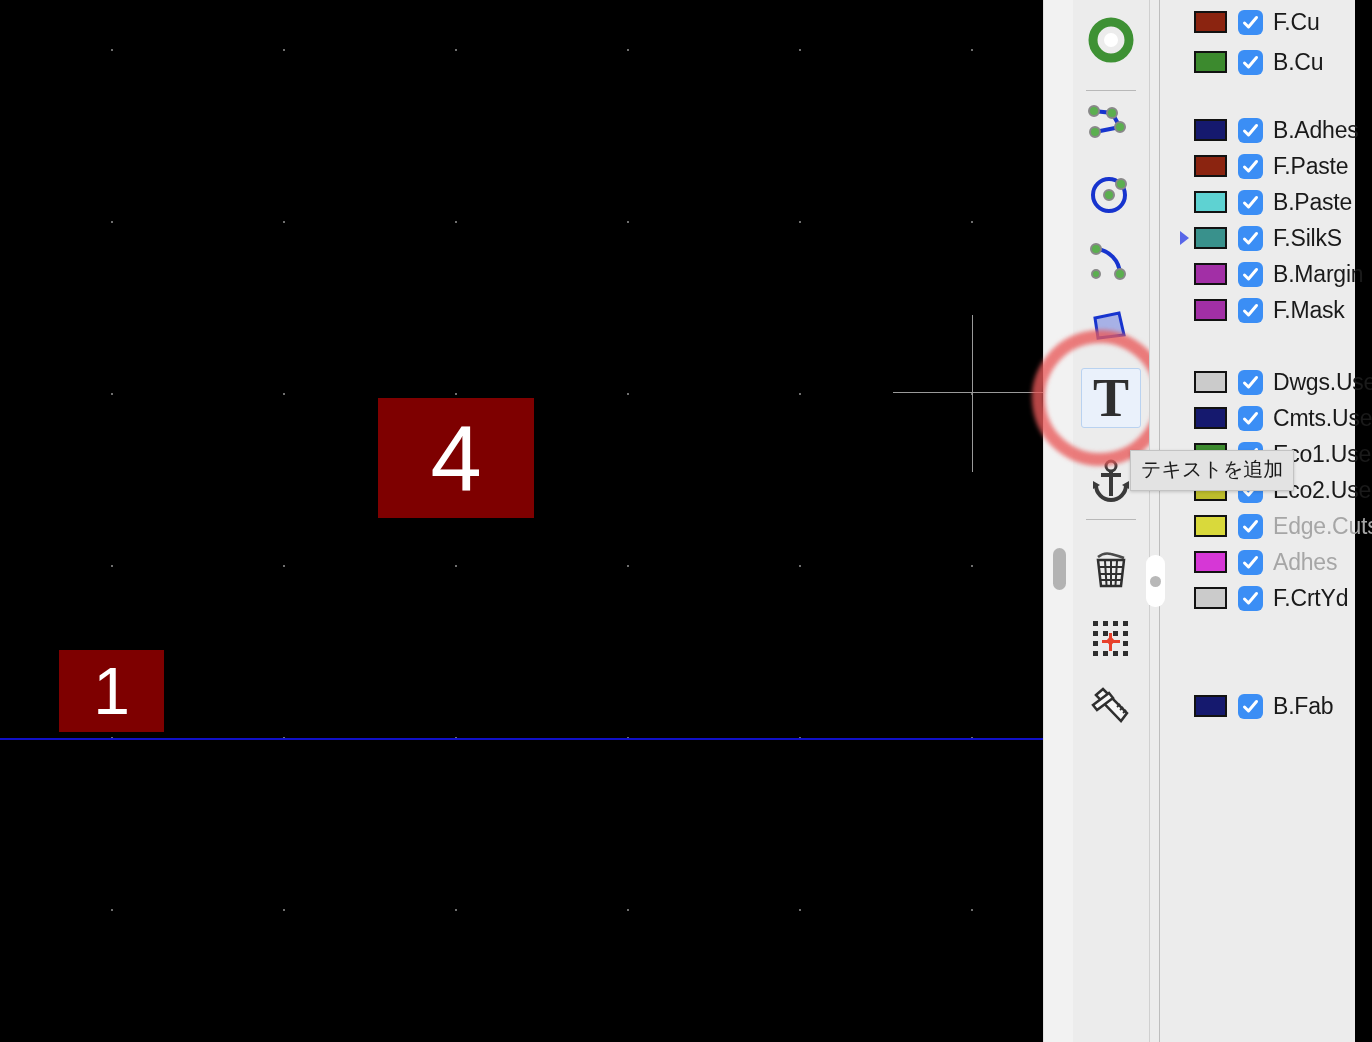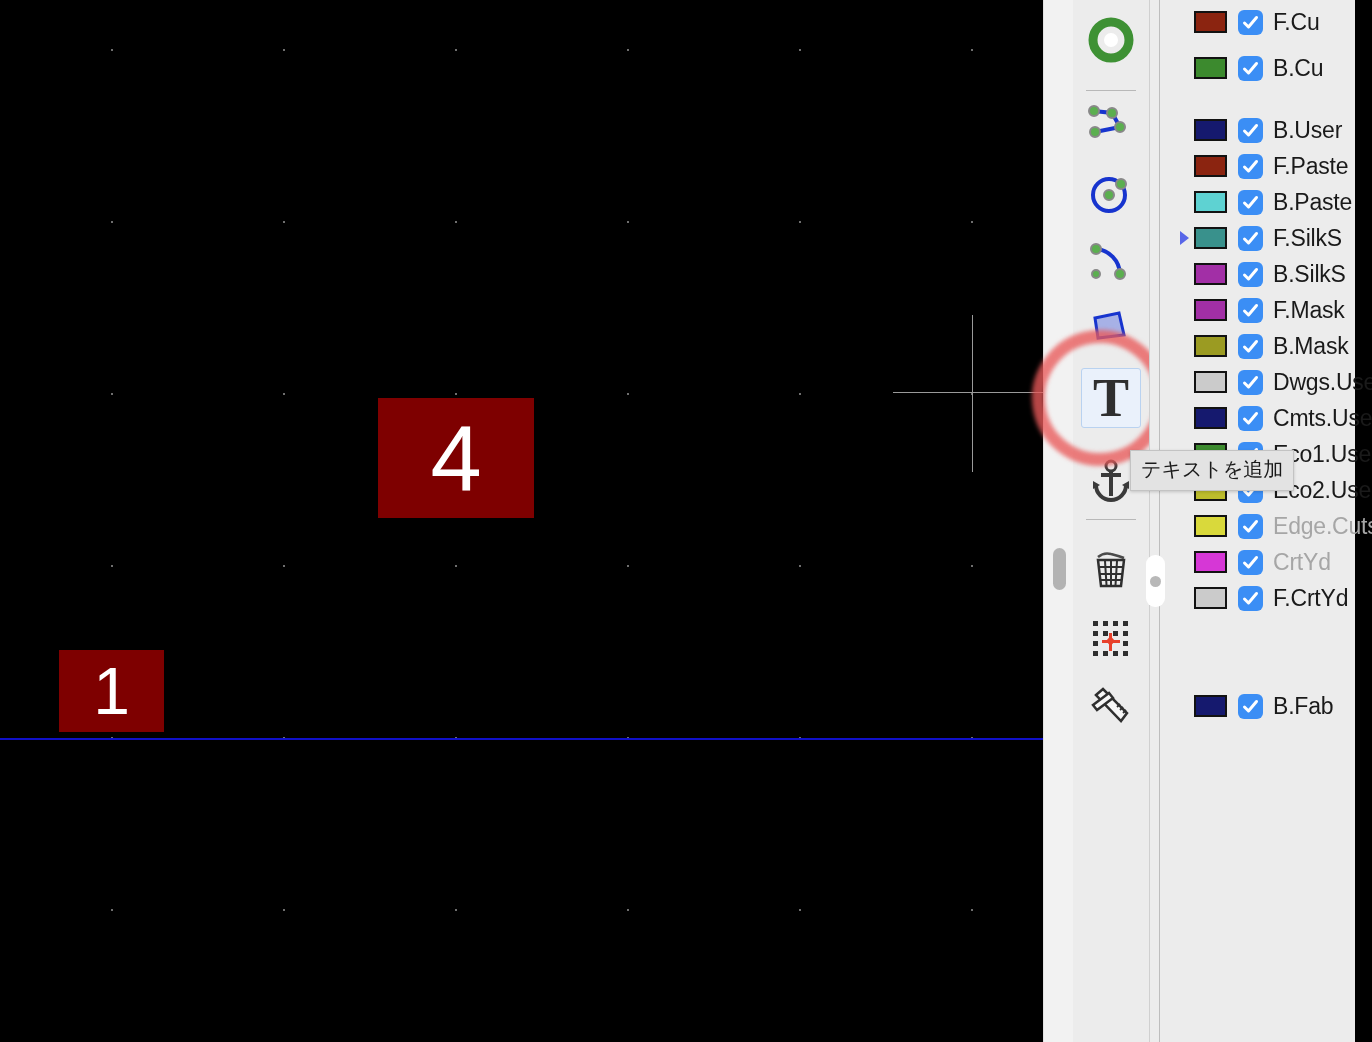--- a/index.html
+++ b/index.html
@@ -434,37 +434,37 @@
     <div id="layer-list">
         <div class="layer-row" style="top: 4px;">
           <div class="layer-swatch" style="background: rgb(139, 36, 16);"></div>
           <div class="layer-check" style="background: rgb(59, 142, 245);">
             <svg width="19" height="19" viewBox="0 0 19 19">
               <polyline points="3.5,10 7.5,14 15.5,4.5" fill="none" stroke="#ffffff" stroke-width="3" stroke-linecap="round" stroke-linejoin="round"></polyline>
             </svg>
           </div>
           <div class="layer-name">F.Cu</div>
         </div>
-        <div class="layer-row" style="top: 50px;">
+        <div class="layer-row" style="top: 44px;">
           <div class="layer-swatch" style="background: rgb(60, 138, 46);"></div>
           <div class="layer-check" style="background: rgb(59, 142, 245);">
             <svg width="19" height="19" viewBox="0 0 19 19">
               <polyline points="3.5,10 7.5,14 15.5,4.5" fill="none" stroke="#ffffff" stroke-width="3" stroke-linecap="round" stroke-linejoin="round"></polyline>
             </svg>
           </div>
           <div class="layer-name">B.Cu</div>
         </div>
         <div class="layer-row" style="top: 112px;">
           <div class="layer-swatch" style="background: rgb(21, 25, 110);"></div>
           <div class="layer-check" style="background: rgb(59, 142, 245);">
             <svg width="19" height="19" viewBox="0 0 19 19">
               <polyline points="3.5,10 7.5,14 15.5,4.5" fill="none" stroke="#ffffff" stroke-width="3" stroke-linecap="round" stroke-linejoin="round"></polyline>
             </svg>
           </div>
-          <div class="layer-name">B.User</div>
+          <div class="layer-name">B.Adhes</div>
         </div>
         <div class="layer-row" style="top: 184px;">
           <div class="layer-swatch" style="background: rgb(94, 210, 210);"></div>
           <div class="layer-check" style="background: rgb(59, 142, 245);">
             <svg width="19" height="19" viewBox="0 0 19 19">
               <polyline points="3.5,10 7.5,14 15.5,4.5" fill="none" stroke="#ffffff" stroke-width="3" stroke-linecap="round" stroke-linejoin="round"></polyline>
             </svg>
           </div>
           <div class="layer-name">B.Paste</div>
         </div>
@@ -487,40 +487,31 @@
           </div>
           <div class="layer-name">F.SilkS</div>
         </div>
         <div class="layer-row" style="top: 256px;">
           <div class="layer-swatch" style="background: rgb(162, 47, 166);"></div>
           <div class="layer-check" style="background: rgb(59, 142, 245);">
             <svg width="19" height="19" viewBox="0 0 19 19">
               <polyline points="3.5,10 7.5,14 15.5,4.5" fill="none" stroke="#ffffff" stroke-width="3" stroke-linecap="round" stroke-linejoin="round"></polyline>
             </svg>
           </div>
-          <div class="layer-name">B.SilkS</div>
+          <div class="layer-name">B.Margin</div>
         </div>
         <div class="layer-row" style="top: 292px;">
           <div class="layer-swatch" style="background: rgb(162, 47, 166);"></div>
           <div class="layer-check" style="background: rgb(59, 142, 245);">
             <svg width="19" height="19" viewBox="0 0 19 19">
               <polyline points="3.5,10 7.5,14 15.5,4.5" fill="none" stroke="#ffffff" stroke-width="3" stroke-linecap="round" stroke-linejoin="round"></polyline>
             </svg>
           </div>
           <div class="layer-name">F.Mask</div>
         </div>
-        <div class="layer-row" style="top: 328px;">
-          <div class="layer-swatch" style="background: rgb(155, 155, 34);"></div>
-          <div class="layer-check" style="background: rgb(59, 142, 245);">
-            <svg width="19" height="19" viewBox="0 0 19 19">
-              <polyline points="3.5,10 7.5,14 15.5,4.5" fill="none" stroke="#ffffff" stroke-width="3" stroke-linecap="round" stroke-linejoin="round"></polyline>
-            </svg>
-          </div>
-          <div class="layer-name">B.Mask</div>
-        </div>
         <div class="layer-row" style="top: 364px;">
           <div class="layer-swatch" style="background: rgb(203, 203, 203);"></div>
           <div class="layer-check" style="background: rgb(59, 142, 245);">
             <svg width="19" height="19" viewBox="0 0 19 19">
               <polyline points="3.5,10 7.5,14 15.5,4.5" fill="none" stroke="#ffffff" stroke-width="3" stroke-linecap="round" stroke-linejoin="round"></polyline>
             </svg>
           </div>
           <div class="layer-name">Dwgs.User</div>
         </div>
         <div class="layer-row" style="top: 400px;">
@@ -559,21 +550,21 @@
           </div>
           <div class="layer-name dim">Edge.Cuts</div>
         </div>
         <div class="layer-row" style="top: 544px;">
           <div class="layer-swatch" style="background: rgb(214, 55, 214);"></div>
           <div class="layer-check" style="background: rgb(59, 142, 245);">
             <svg width="19" height="19" viewBox="0 0 19 19">
               <polyline points="3.5,10 7.5,14 15.5,4.5" fill="none" stroke="#ffffff" stroke-width="3" stroke-linecap="round" stroke-linejoin="round"></polyline>
             </svg>
           </div>
-          <div class="layer-name dim">CrtYd</div>
+          <div class="layer-name dim">Adhes</div>
         </div>
         <div class="layer-row" style="top: 580px;">
           <div class="layer-swatch" style="background: rgb(203, 203, 203);"></div>
           <div class="layer-check" style="background: rgb(59, 142, 245);">
             <svg width="19" height="19" viewBox="0 0 19 19">
               <polyline points="3.5,10 7.5,14 15.5,4.5" fill="none" stroke="#ffffff" stroke-width="3" stroke-linecap="round" stroke-linejoin="round"></polyline>
             </svg>
           </div>
           <div class="layer-name">F.CrtYd</div>
         </div>

